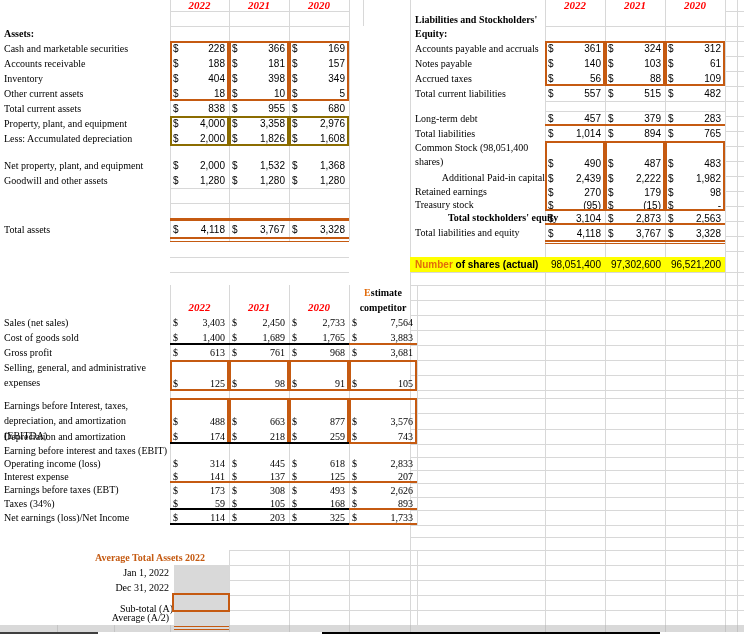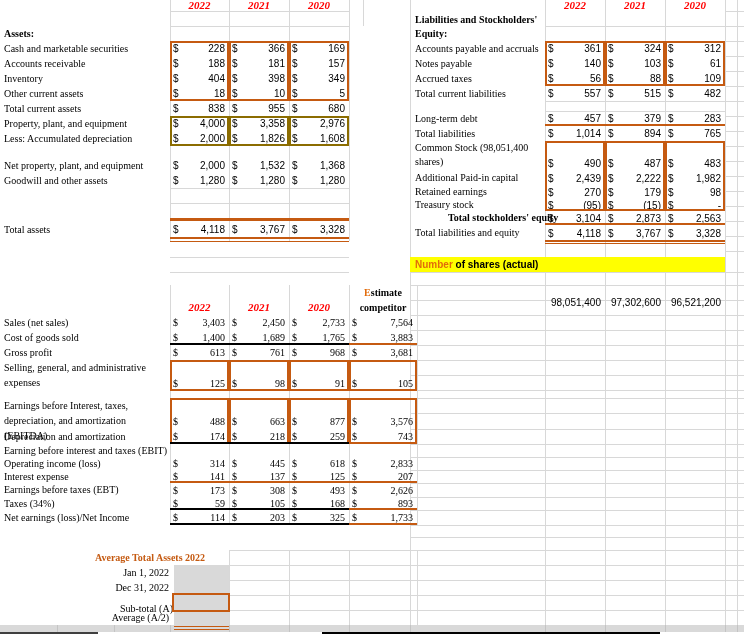--- a/index.html
+++ b/index.html
@@ -9,21 +9,21 @@
   .gl{position:absolute;background:var(--grid,#d8d8d8);}
   .lab{position:absolute;padding-left:2px;white-space:nowrap;overflow:visible;}
   .lab.wrap{white-space:normal;}
   .lab.r{text-align:right;padding-right:3px;}
   .bold{font-weight:bold;}
   .val{position:absolute;display:flex;justify-content:space-between;align-items:center;
        font-family:"Liberation Sans",sans-serif;font-size:10px;}
   .val.serifv{font-family:"Liberation Serif",serif;font-size:10px;}
   .val .d{padding-left:3px;}
   .val .n{padding-right:4px;}
-  .val.noS{justify-content:flex-end;margin-top:38px;}
+  .val.noS{justify-content:flex-end;}
   .yr{position:absolute;color:var(--red,#f00);font-weight:bold;font-style:italic;
       text-align:center;font-size:11px;}
   .estHdr{position:absolute;text-align:center;font-weight:bold;font-size:10px;}
   .bO{position:absolute;border:2px solid var(--orange,#C55A11);}
   .bY{position:absolute;border:2px solid var(--olive,#8B6C00);}
   .fO{position:absolute;background:var(--orange,#C55A11);}
   .fB{position:absolute;background:#000;}
   .fG{position:absolute;background:var(--grayfill,#D9D9D9);}
   .yellow{position:absolute;background:var(--yellow,#FFFF00);}
   .hlO{color:var(--txtorange,#E26B0A);}
@@ -332,21 +332,21 @@
         <span class="n">490</span>
       </div>
       <div class="val " style="left: 605px; top: 156px; width: 60px; height: 14px;">
         <span class="d">$</span>
         <span class="n">487</span>
       </div>
       <div class="val " style="left: 665px; top: 156px; width: 60px; height: 14px;">
         <span class="d">$</span>
         <span class="n">483</span>
       </div>
-      <div class="lab" style="left: 413px; top: 171px; width: 132px; height: 14px; line-height: 14px;">Additional Paid-in capital</div>
+      <div class="lab" style="left: 413px; top: 171px; width: 132px; height: 14px; line-height: 14px; text-align: right;">Additional Paid-in capital</div>
       <div class="val " style="left: 545px; top: 171px; width: 60px; height: 14px;">
         <span class="d">$</span>
         <span class="n">2,439</span>
       </div>
       <div class="val " style="left: 605px; top: 171px; width: 60px; height: 14px;">
         <span class="d">$</span>
         <span class="n">2,222</span>
       </div>
       <div class="val " style="left: 665px; top: 171px; width: 60px; height: 14px;">
         <span class="d">$</span>

